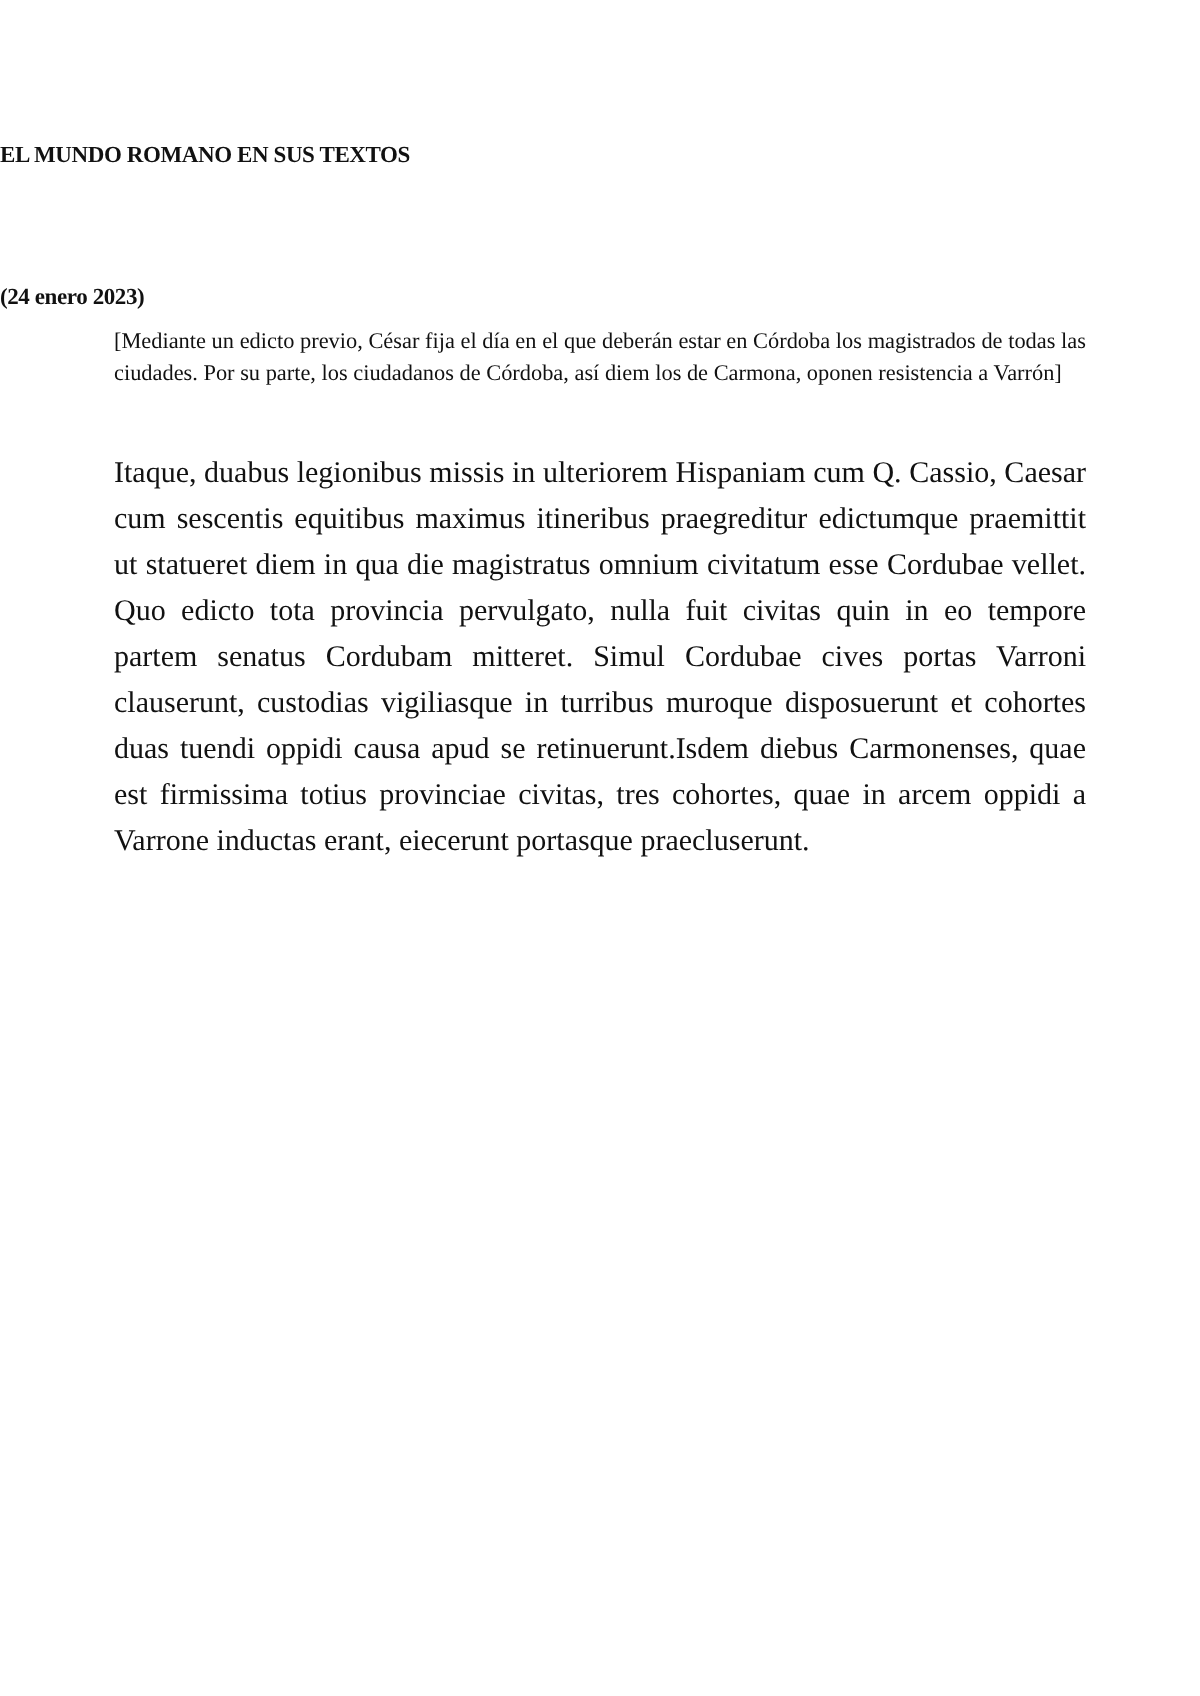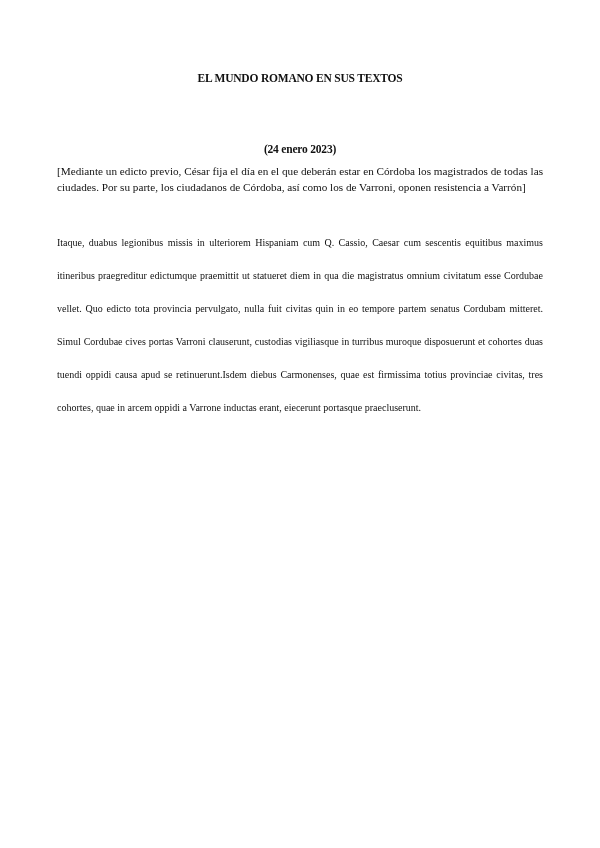--- a/index.html
+++ b/index.html
@@ -3,36 +3,36 @@
   <meta charset="utf-8">
   <style>
     html, body { margin: 0; padding: 0; background: #ffffff; }
     body { width: 600px; height: 848px; position: relative; overflow: hidden; }
     .page {
       position: absolute; left: 0; top: 0; width: 600px; height: 848px;
       background: #ffffff; color: #111;
       font-family: "Liberation Serif", "DejaVu Serif", serif;
     }
     .heading {
-      position: absolute; left: 0; width: 600px; text-align: center;
+      position: absolute; left: 0; width: 600px; text-align: left;
       font-weight: bold; font-size: 11.5px; letter-spacing: -0.2px;
     }
     .h1 { top: 72px; }
     .h2 { top: 97px; }
     .h3 { top: 122px; margin-top: 21px; }
     .intro {
       position: absolute; left: 57px; width: 486px; top: 163px;
       font-size: 11.2px; line-height: 16px; text-align: justify;
     }
     .body-text {
       position: absolute; left: 57px; width: 486px; top: 226px;
-      font-size: 10px; line-height: 33px; text-align: justify;
+      font-size: 15px; line-height: 23px; text-align: justify;
     }
   </style>
 </head>
 <body>
 
 <div class="page">
   <div class="heading h1">EL MUNDO ROMANO EN SUS TEXTOS</div>
   <div class="heading h3">(24 enero 2023)</div>
-  <p class="intro" style="margin:0">[Mediante un edicto previo, César fija el día en el que deberán estar en Córdoba los magistrados de todas las ciudades. Por su parte, los ciudadanos de Córdoba, así como los de Varroni, oponen resistencia a Varrón]</p>
+  <p class="intro" style="margin:0">[Mediante un edicto previo, César fija el día en el que deberán estar en Córdoba los magistrados de todas las ciudades. Por su parte, los ciudadanos de Córdoba, así diem los de Carmona, oponen resistencia a Varrón]</p>
   <p class="body-text" style="margin:0">Itaque, duabus legionibus missis in ulteriorem Hispaniam cum Q. Cassio, Caesar cum sescentis equitibus maximus itineribus praegreditur edictumque praemittit ut statueret diem in qua die magistratus omnium civitatum esse Cordubae vellet. Quo edicto tota provincia pervulgato, nulla fuit civitas quin in eo tempore partem senatus Cordubam mitteret. Simul Cordubae cives portas Varroni clauserunt, custodias vigiliasque in turribus muroque disposuerunt et cohortes duas tuendi oppidi causa apud se retinuerunt.Isdem diebus Carmonenses, quae est firmissima totius provinciae civitas, tres cohortes, quae in arcem oppidi a Varrone inductas erant, eiecerunt portasque praecluserunt.</p>
 </div>
 
 </body></html>

